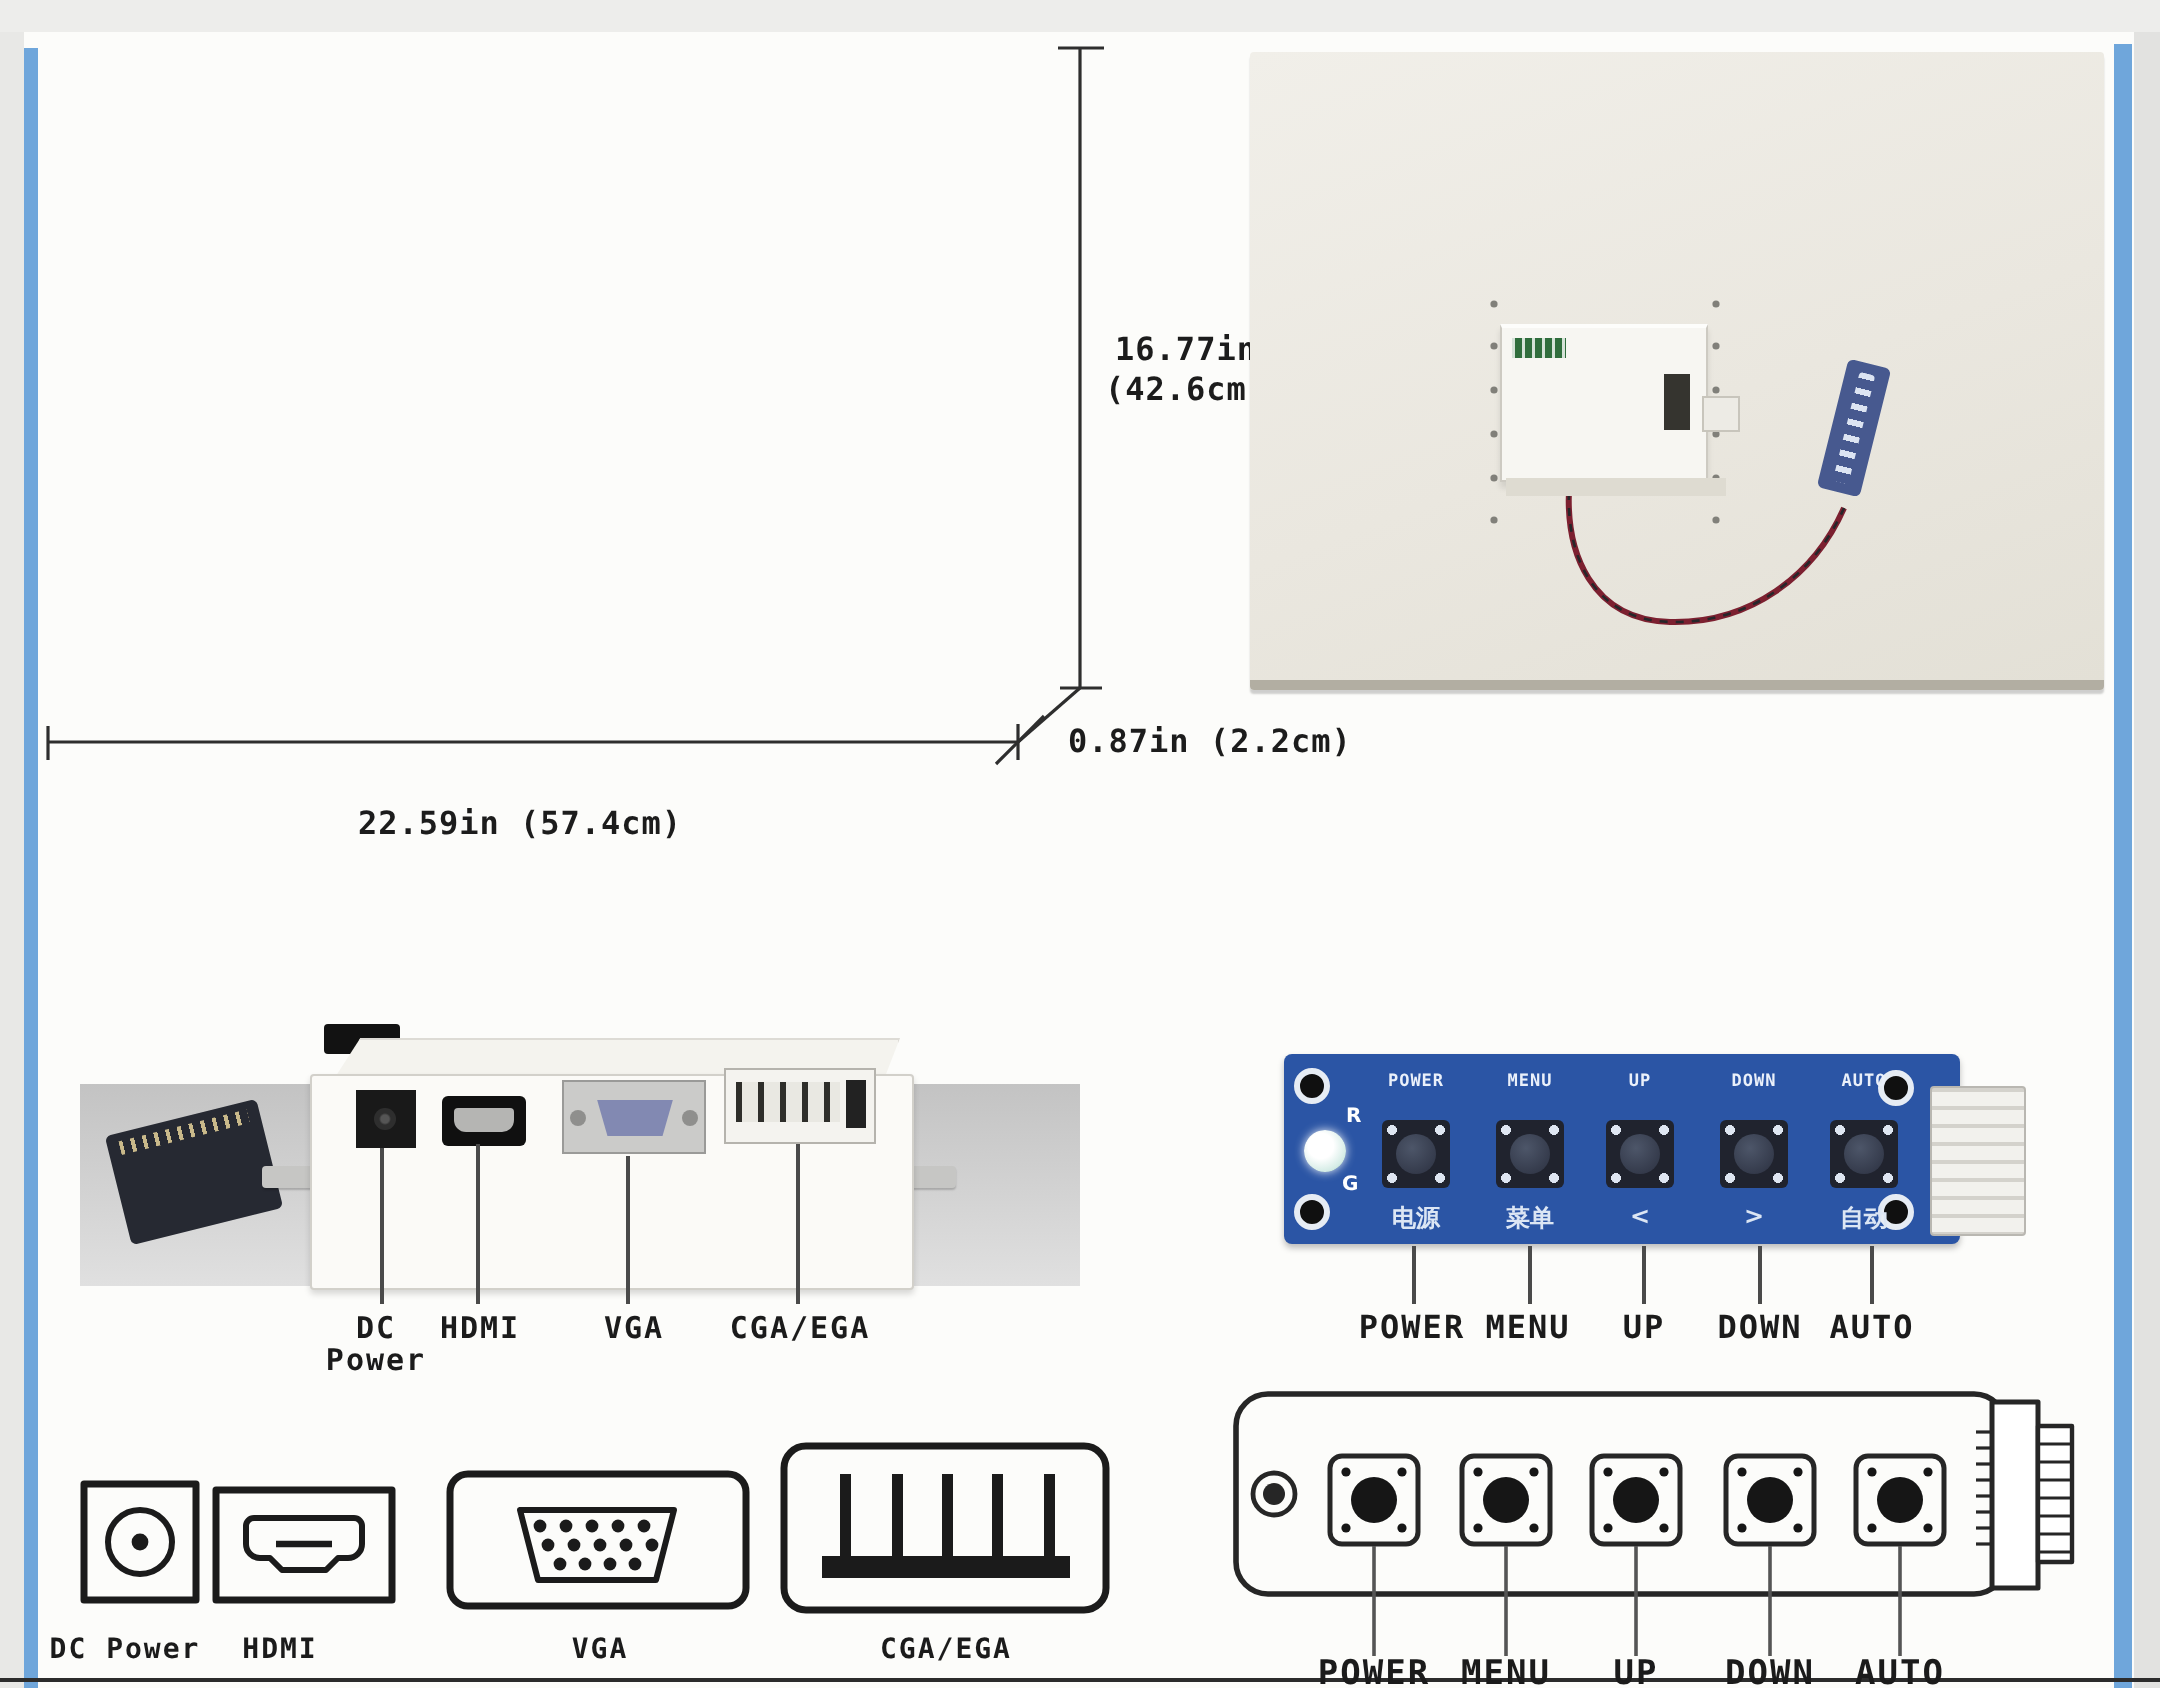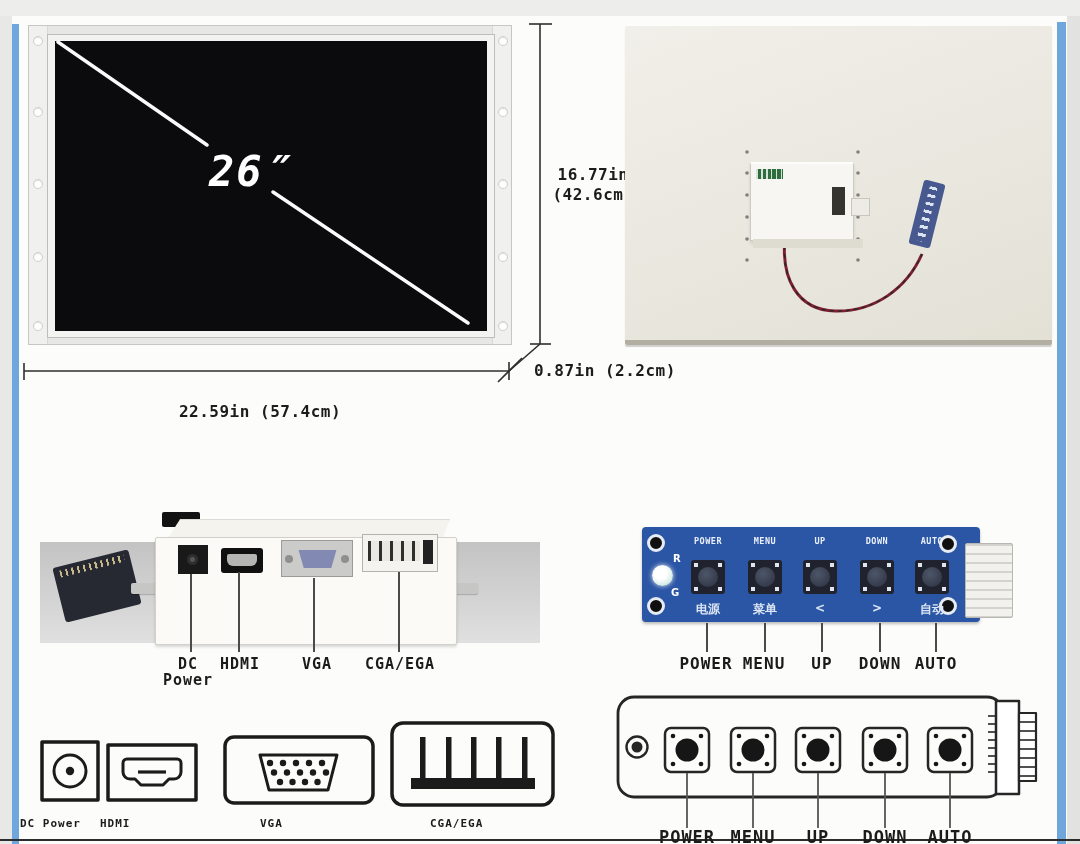--- a/index.html
+++ b/index.html
@@ -103,63 +103,39 @@
         font-family:"DejaVu Sans",sans-serif;}
   .kconn{left:323px;top:16px;width:46px;height:73px;background:#f2f1ed;border:1px solid #b9b7b1;border-radius:2px;
          background-image:repeating-linear-gradient(180deg,#d4d2cc 0 2px,transparent 2px 9px);}
   .kl{width:2px;background:#4a4a4a;top:623px;height:29px;}
   .kl1{left:706px;} .kl2{left:764px;} .kl3{left:821px;} .kl4{left:879px;} .kl5{left:935px;}
   .klabel{top:654px;font-weight:bold;font-size:16px;letter-spacing:1px;text-align:center;}
   .klbl1{left:671px;width:70px;} .klbl2{left:734px;width:60px;} .klbl3{left:802px;width:40px;}
   .klbl4{left:850px;width:60px;} .klbl5{left:906px;width:60px;}
 
   
-  .dlabel{top:817px;font-weight:bold;font-size:11px;letter-spacing:1px;text-align:left;}
+  .dlabel{top:817px;font-weight:bold;font-size:14px;letter-spacing:1px;text-align:center;}
   .dlbl-dc{left:20px;width:85px;} .dlbl-hdmi{left:100px;width:80px;}
   .dlbl-vga{left:260px;width:80px;} .dlbl-cga{left:430px;width:86px;}
   .blabel{top:827px;font-weight:bold;font-size:17px;letter-spacing:1px;text-align:center;}
   .blbl1{left:652px;width:70px;} .blbl2{left:723px;width:60px;} .blbl3{left:798px;width:40px;}
   .blbl4{left:855px;width:60px;} .blbl5{left:920px;width:60px;}
 </style>
 </head>
 <body>
 
 <div id="stage">
 
   <div class="abs top-strip"></div>
   <div class="abs edge-left"></div>
   <div class="abs edge-right"></div>
   <div class="abs stripe stripe-left"></div>
   <div class="abs stripe stripe-right"></div>
   <div class="abs bottom-line"></div>
 
-  <div class="abs monitor">
-    <div class="abs tab tab-left">
-      <div class="abs hole" style="left:4px;top:10px"></div>
-      <div class="abs hole" style="left:4px;top:81px"></div>
-      <div class="abs hole" style="left:4px;top:153px"></div>
-      <div class="abs hole" style="left:4px;top:226px"></div>
-      <div class="abs hole" style="left:4px;top:295px"></div>
-    </div>
-    <div class="abs tab tab-right">
-      <div class="abs hole" style="left:5px;top:10px"></div>
-      <div class="abs hole" style="left:5px;top:81px"></div>
-      <div class="abs hole" style="left:5px;top:153px"></div>
-      <div class="abs hole" style="left:5px;top:226px"></div>
-      <div class="abs hole" style="left:5px;top:295px"></div>
-    </div>
-    <div class="abs bezel"></div>
-    <div class="abs screen">
-      <svg width="432" height="290" viewBox="0 0 432 290">
-        <line x1="3" y1="1" x2="152" y2="104" stroke="#fafafa" stroke-width="3.5" stroke-linecap="round"></line>
-        <line x1="218" y1="151" x2="413" y2="282" stroke="#fafafa" stroke-width="3.5" stroke-linecap="round"></line>
-      </svg>
-      <div class="abs size-label">26″</div>
-    </div>
-  </div>
 
   <svg class="abs" style="left:0;top:0" width="1080" height="844" viewBox="0 0 1080 844" pointer-events="none">
     <g stroke="#2e2e2e" stroke-width="1.6" fill="none">
       <line x1="24" y1="371" x2="509" y2="371"></line>
       <line x1="24" y1="363" x2="24" y2="380"></line>
       <line x1="509" y1="362" x2="509" y2="380"></line>
       <line x1="498" y1="382" x2="522" y2="358"></line>
       <line x1="540" y1="24" x2="540" y2="344"></line>
       <line x1="529" y1="24" x2="552" y2="24"></line>
       <line x1="530" y1="344" x2="551" y2="344"></line>

